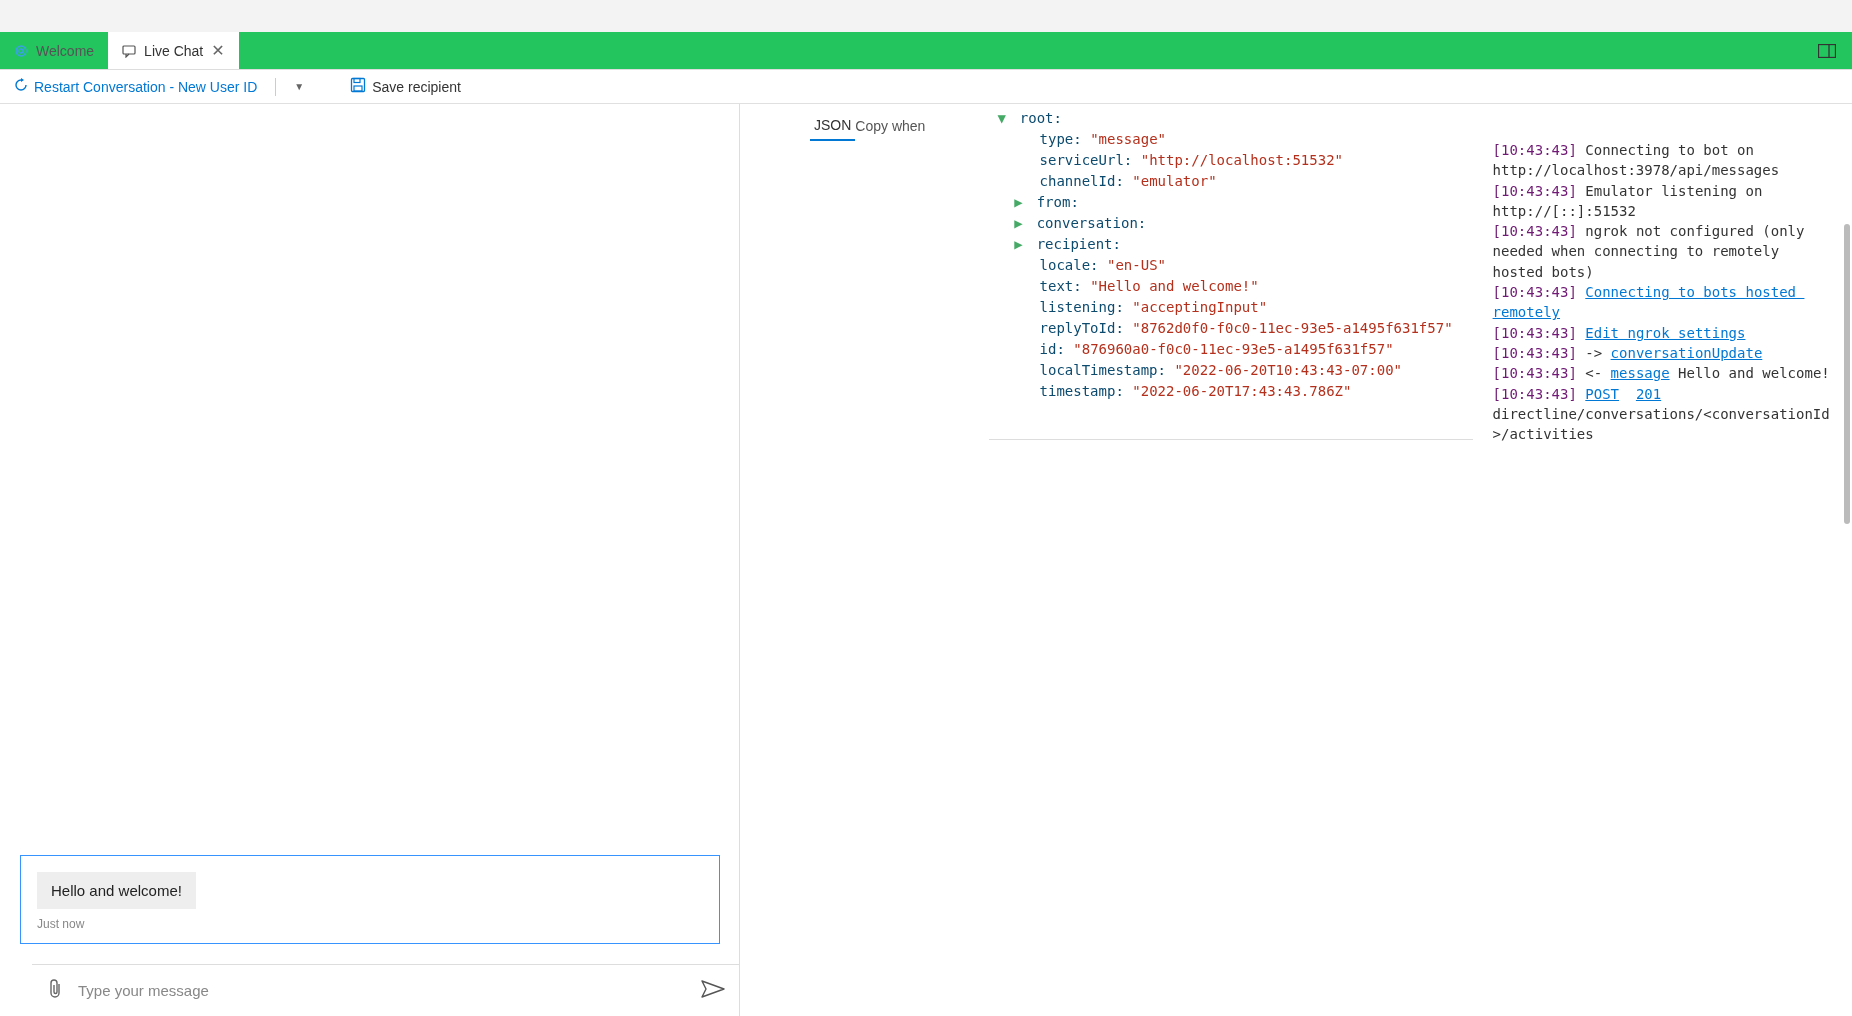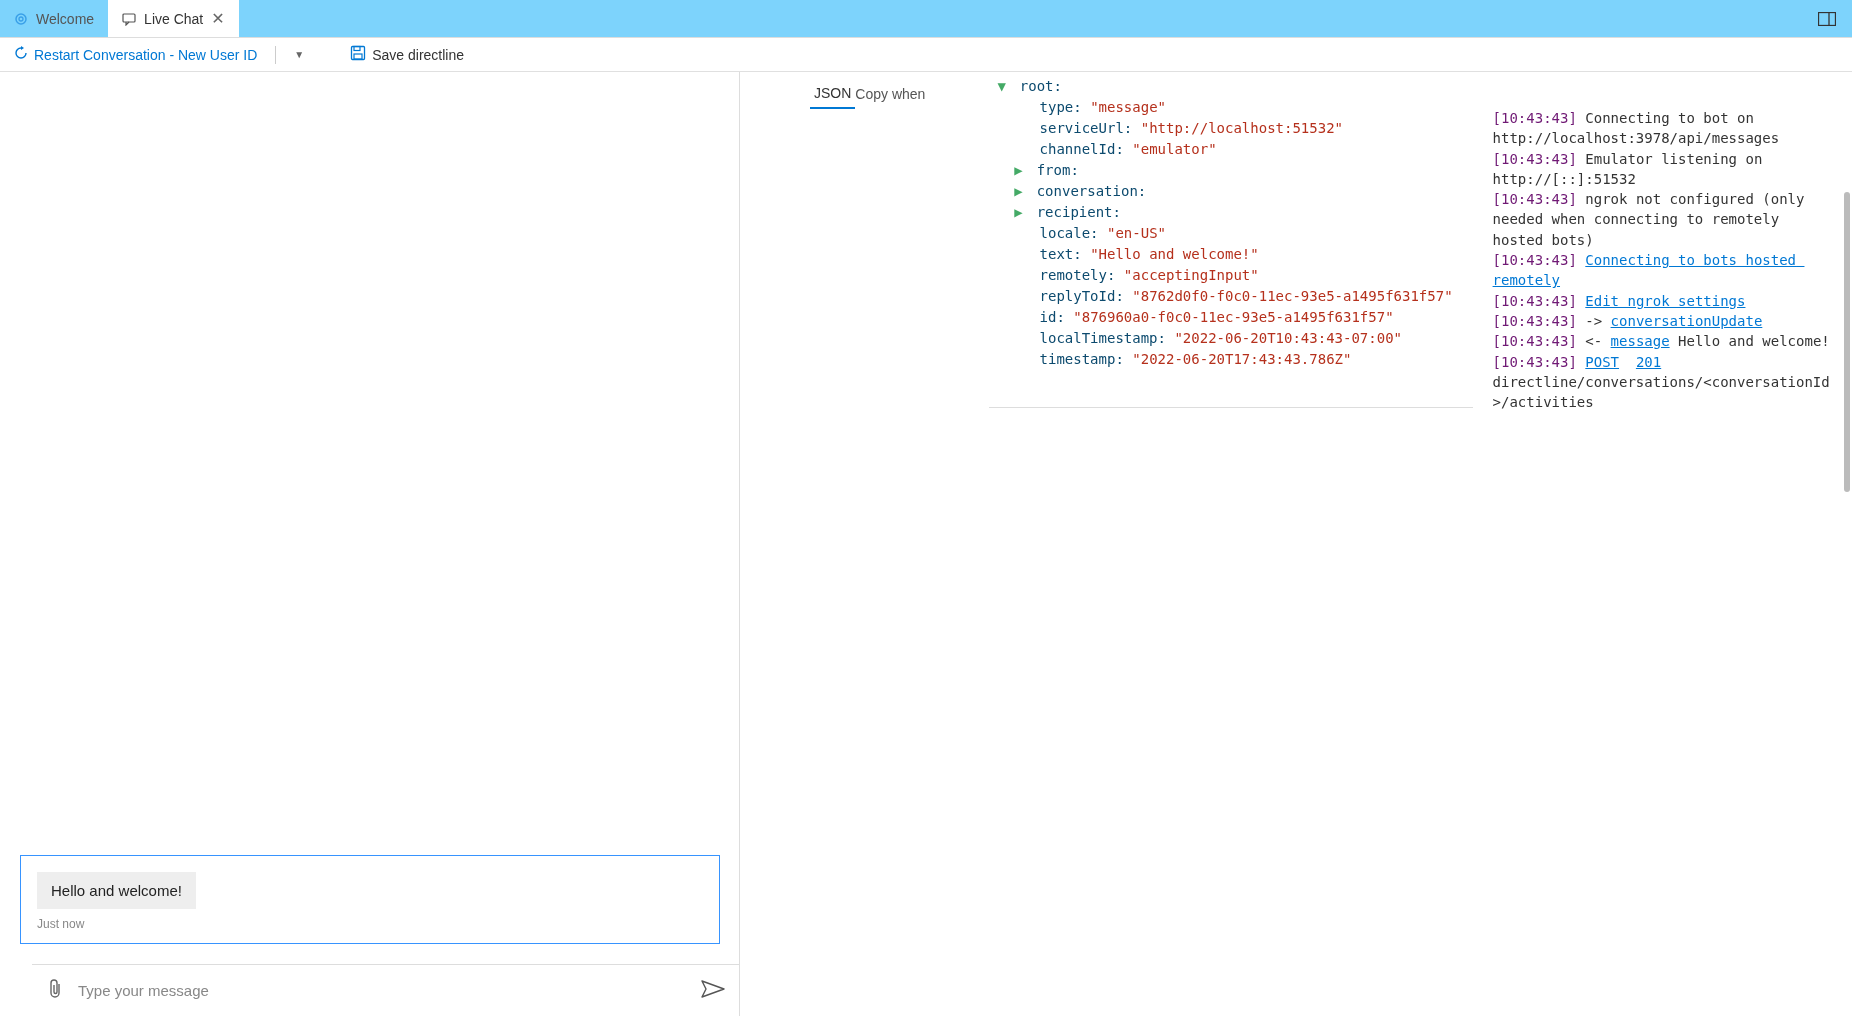--- a/index.html
+++ b/index.html
@@ -9,24 +9,25 @@
   color: #333;
   background: #f3f3f3;
   width: 1852px;
   height: 1016px;
   overflow: hidden;
   display: flex;
   flex-direction: column;
 }
 .tab-bar {
   height: 38px;
-  background: #7dd3fc;
+  background: #22c55e;
   display: flex;
   align-items: stretch;
   border-bottom: 1px solid #ddd;
+  margin-top: 32px;
 }
 .tab {
   display: flex;
   align-items: center;
   padding: 0 14px;
   gap: 8px;
   cursor: pointer;
   color: #555;
   font-size: 14px;
 }
@@ -219,21 +220,21 @@
   <span class="chev">▼</span>
   <div style="width:10px"></div>
   <div class="toolbar-item">
     <span>
       <svg width="16" height="16" viewBox="0 0 16 16">
           <rect x="1.5" y="1.5" width="13" height="13" rx="1" fill="none" stroke="#0078d4" stroke-width="1.3"></rect>
           <rect x="4" y="1.5" width="6" height="4" fill="none" stroke="#0078d4" stroke-width="1.2"></rect>
           <rect x="4" y="9" width="8" height="5" fill="none" stroke="#0078d4" stroke-width="1.2"></rect>
         </svg>
     </span>
-    <span>Save directline</span>
+    <span>Save recipient</span>
   </div>
 </div>
 
 <div class="main">
   <div class="chat-col">
     <div class="chat-history">
       <div class="message-card">
         <div class="bubble">Hello and welcome!</div>
         <div class="ts">Just now</div>
       </div>
@@ -261,21 +262,21 @@
     <div class="json-body">
 <div class="row"><span class="tri">▼</span> <span class="key">root:</span></div>
 <div class="row">     <span class="key">type:</span> <span class="str">"message"</span></div>
 <div class="row">     <span class="key">serviceUrl:</span> <span class="str">"http://localhost:51532"</span></div>
 <div class="row">     <span class="key">channelId:</span> <span class="str">"emulator"</span></div>
 <div class="row">  <span class="tri">▶</span> <span class="key">from:</span></div>
 <div class="row">  <span class="tri">▶</span> <span class="key">conversation:</span></div>
 <div class="row">  <span class="tri">▶</span> <span class="key">recipient:</span></div>
 <div class="row">     <span class="key">locale:</span> <span class="str">"en-US"</span></div>
 <div class="row">     <span class="key">text:</span> <span class="str">"Hello and welcome!"</span></div>
-<div class="row">     <span class="key">remotely:</span> <span class="str">"acceptingInput"</span></div>
+<div class="row">     <span class="key">listening:</span> <span class="str">"acceptingInput"</span></div>
 <div class="row">     <span class="key">replyToId:</span> <span class="str">"8762d0f0-f0c0-11ec-93e5-a1495f631f57"</span></div>
 <div class="row">     <span class="key">id:</span> <span class="str">"876960a0-f0c0-11ec-93e5-a1495f631f57"</span></div>
 <div class="row">     <span class="key">localTimestamp:</span> <span class="str">"2022-06-20T10:43:43-07:00"</span></div>
 <div class="row">     <span class="key">timestamp:</span> <span class="str">"2022-06-20T17:43:43.786Z"</span></div>
     </div>
     <div class="log-body" id="log-body"><div class="log-line"><span class="tstamp">[10:43:43]</span><span> Connecting to bot on http://localhost:3978/api/messages</span></div><div class="log-line"><span class="tstamp">[10:43:43]</span><span> Emulator listening on http://[::]:51532</span></div><div class="log-line"><span class="tstamp">[10:43:43]</span><span> ngrok not configured (only needed when connecting to remotely hosted bots)</span></div><div class="log-line"><span class="tstamp">[10:43:43]</span><span> </span><span class="llink">Connecting to bots hosted remotely</span></div><div class="log-line"><span class="tstamp">[10:43:43]</span><span> </span><span class="llink">Edit ngrok settings</span></div><div class="log-line"><span class="tstamp">[10:43:43]</span><span> -&gt; </span><span class="llink">conversationUpdate</span></div><div class="log-line"><span class="tstamp">[10:43:43]</span><span> &lt;- </span><span class="llink">message</span><span> Hello and welcome!</span></div><div class="log-line"><span class="tstamp">[10:43:43]</span><span> </span><span class="llink">POST</span><span>  </span><span class="llink">201</span><span> directline/conversations/&lt;conversationId&gt;/activities</span></div></div>
     <div class="scrollbar-fake"></div>
   </div>
 </div>
 

